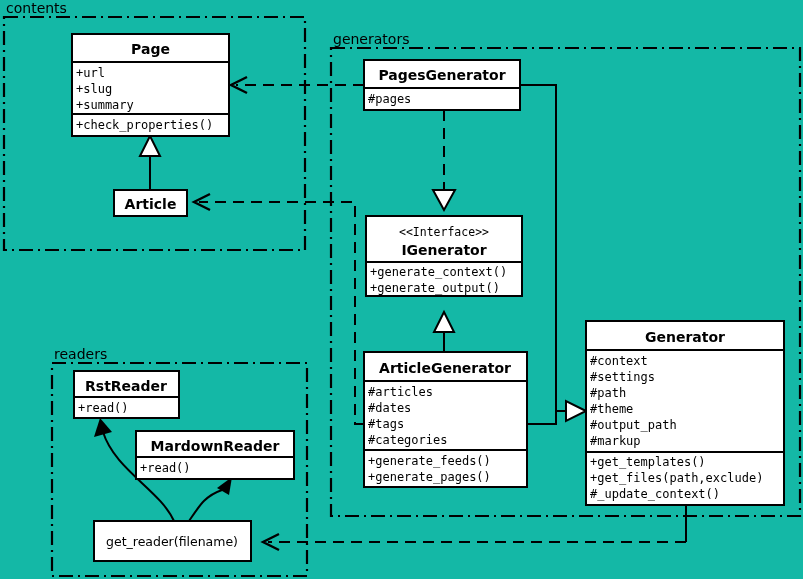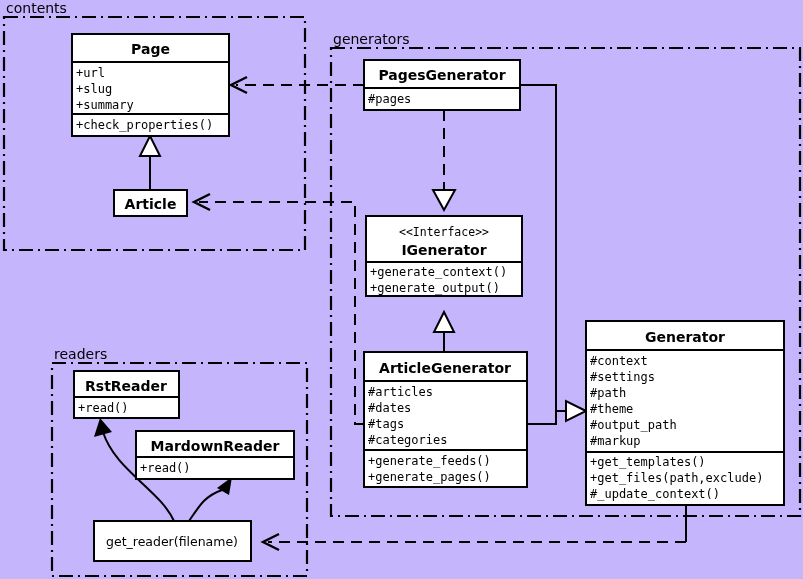--- a/index.html
+++ b/index.html
@@ -10,21 +10,21 @@
   body {
     width: 803px;
     height: 579px;
     font-family: "DejaVu Sans", sans-serif;
     overflow: hidden;
   }
   #diagram-root {
     position: relative;
     width: 803px;
     height: 579px;
-    background: #c4b5fd;
+    background: #14b8a6;
   }
   svg#uml {
     position: absolute;
     top: 0;
     left: 0;
     width: 803px;
     height: 579px;
   }
   .pkg-label {
     font-family: "DejaVu Sans", sans-serif;

